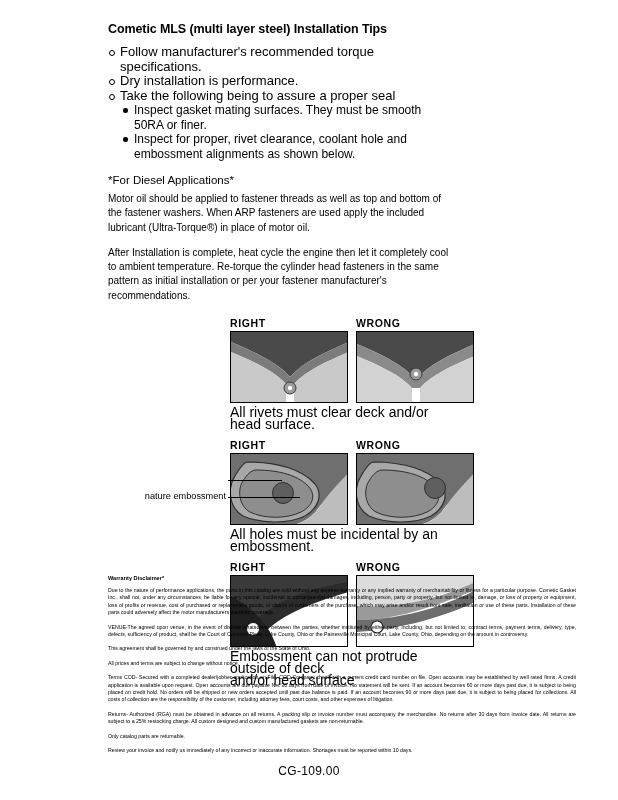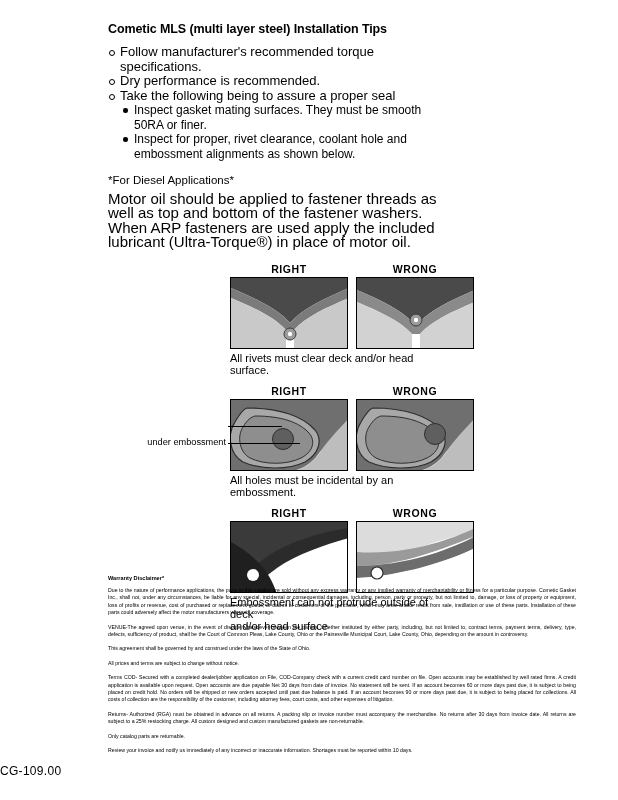--- a/index.html
+++ b/index.html
@@ -54,46 +54,46 @@
     width: 4.5px; height: 4.5px;
     background: #000;
     border-radius: 50%;
   }
   h2.subtitle {
     font-size: 11.5px;
     font-weight: normal;
     margin: 13px 0 6px 0;
   }
   p.body {
-    font-size: 15px;
+    font-size: 10px;
     line-height: 14.3px;
     margin: 0 0 11px 0;
   }
   p.body.last { margin-bottom: 0; }
 
   
   .figures { margin-top: 14px; }
   .figrow { display: flex; gap: 8px; padding-left: 122px; }
   .figcol { width: 118px; }
   .figlabel {
-    text-align: center;
+    text-align: left;
     font-size: 10.5px;
     font-weight: bold;
     letter-spacing: 0.6px;
     margin-bottom: 2px;
   }
   .figbox {
     width: 118px; height: 72px;
     border: 1px solid #000;
     overflow: hidden;
     position: relative;
     background: #ffffff;
   }
   .caption {
-    font-size: 11px;
+    font-size: 14px;
     margin: 3px 0 0 122px;
     line-height: 12px;
   }
   .group { margin-bottom: 9px; }
 
   .annot {
     position: absolute;
     font-size: 9.2px;
     text-align: right;
     line-height: 11.5px;
@@ -119,44 +119,45 @@
   .warranty p {
     font-size: 5.2px;
     line-height: 7.4px;
     margin: 0 0 7px 0;
     text-align: justify;
   }
   .docid {
     position: absolute;
     left: 0; right: 0;
     bottom: 22px;
-    text-align: left;
+    text-align: center;
     font-size: 12px;
     letter-spacing: 0.3px;
   }
 </style>
 </head>
 <body>
 
 <div class="page">
 
   <h1 class="title">Cometic MLS (multi layer steel) Installation Tips</h1>
 
   <ul class="bullets">
     <li>Follow manufacturer's recommended torque specifications.</li>
-    <li>Dry performance is recommended.</li>
+    <li>Dry installation is performance.</li>
     <li>Take the following being to assure a proper seal</li>
   </ul>
   <ul class="subbullets">
     <li>Inspect gasket mating surfaces.  They must be smooth 50RA or finer.</li>
     <li>Inspect for proper, rivet clearance, coolant hole and embossment alignments as shown below.</li>
   </ul>
 
   <h2 class="subtitle">*For Diesel Applications*</h2>
   <p class="body">Motor oil should be applied to fastener threads as well as top and bottom of the fastener washers. When ARP fasteners are used apply the included lubricant (Ultra-Torque®) in place of motor oil.</p>
+  <p class="body">After Installation is complete, heat cycle the engine then let it completely cool to ambient temperature. Re-torque the cylinder head fasteners in the same pattern as initial installation or per your fastener manufacturer's recommendations.</p>
 
   <div class="figures">
 
     <div class="group">
       <div class="figrow">
         <div class="figcol">
           <div class="figlabel">RIGHT</div>
           <div class="figbox">
             <svg width="118" height="72" viewBox="0 0 118 72">
               <rect x="0" y="0" width="118" height="72" fill="#ffffff"></rect>
@@ -215,21 +216,21 @@
               <circle cx="78" cy="34" r="10.5" fill="#5f5f5f" stroke="#2f2f2f" stroke-width="1"></circle>
             </svg>
           </div>
         </div>
       </div>
       <div class="caption">All holes must be incidental by an embossment.</div>
 
       <div class="annot-line" style="left:120px; top:41px; width:54px;"></div>
 
       <div class="annot" style="left:-10px; top:52px; width:128px;">
-        <span>under embossment</span>
+        <span>nature embossment</span>
       </div>
       <div class="annot-line" style="left:120px; top:58px; width:72px;"></div>
     </div>
 
     <div class="group">
       <div class="figrow">
         <div class="figcol">
           <div class="figlabel">RIGHT</div>
           <div class="figbox">
             <svg width="118" height="72" viewBox="0 0 118 72">

